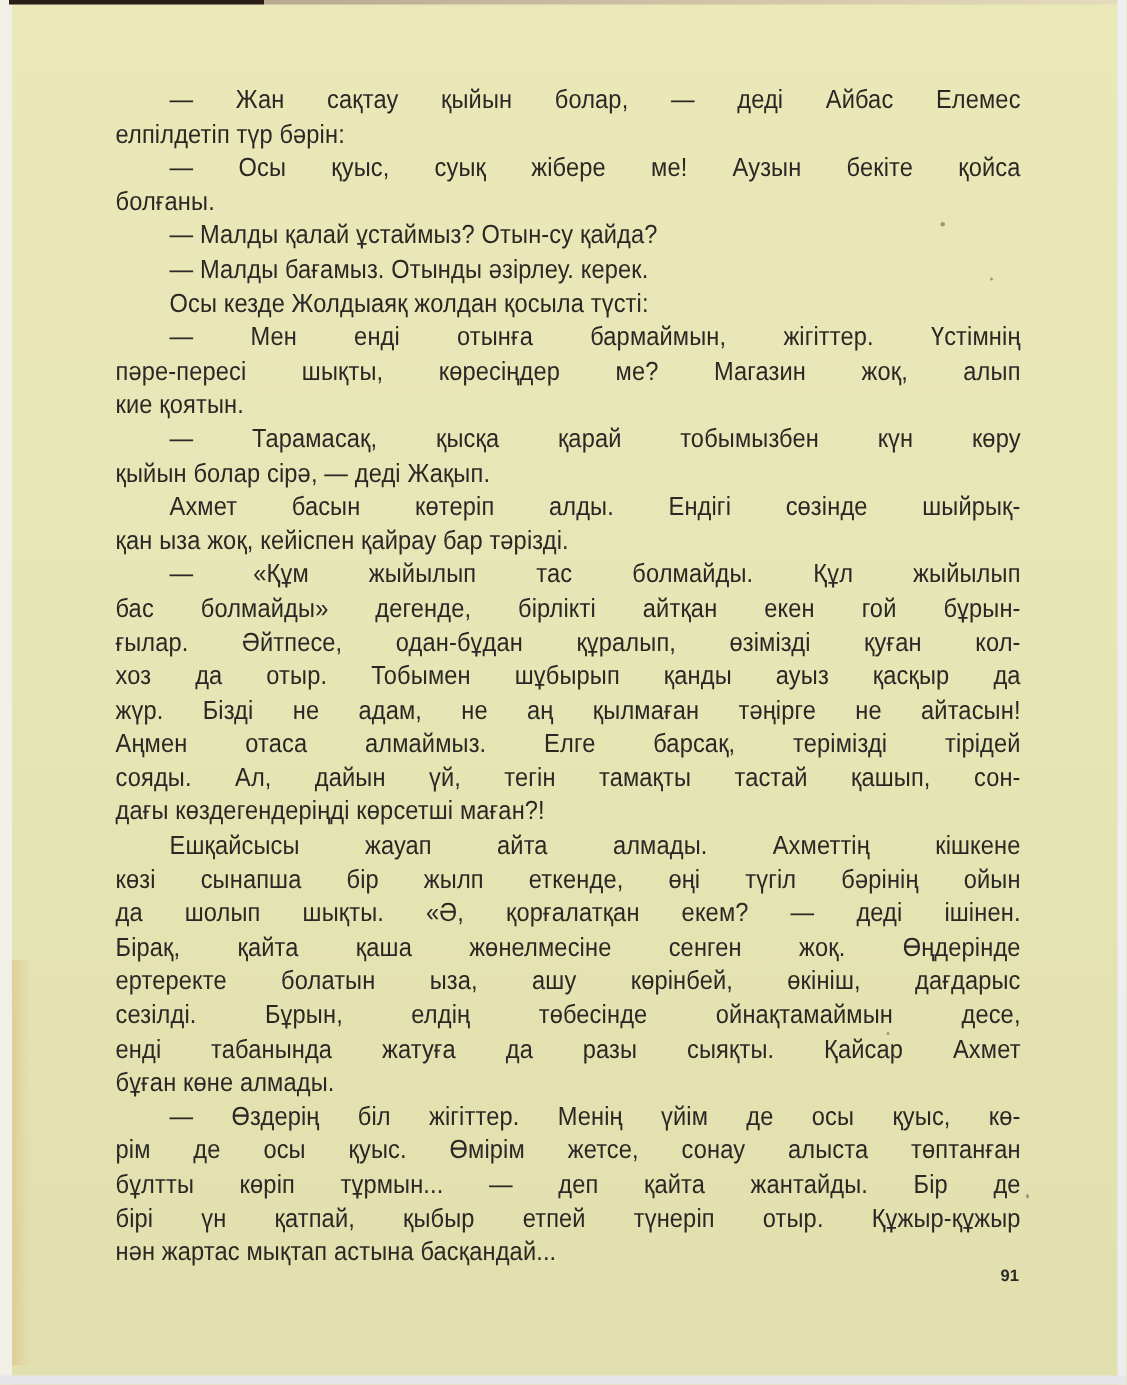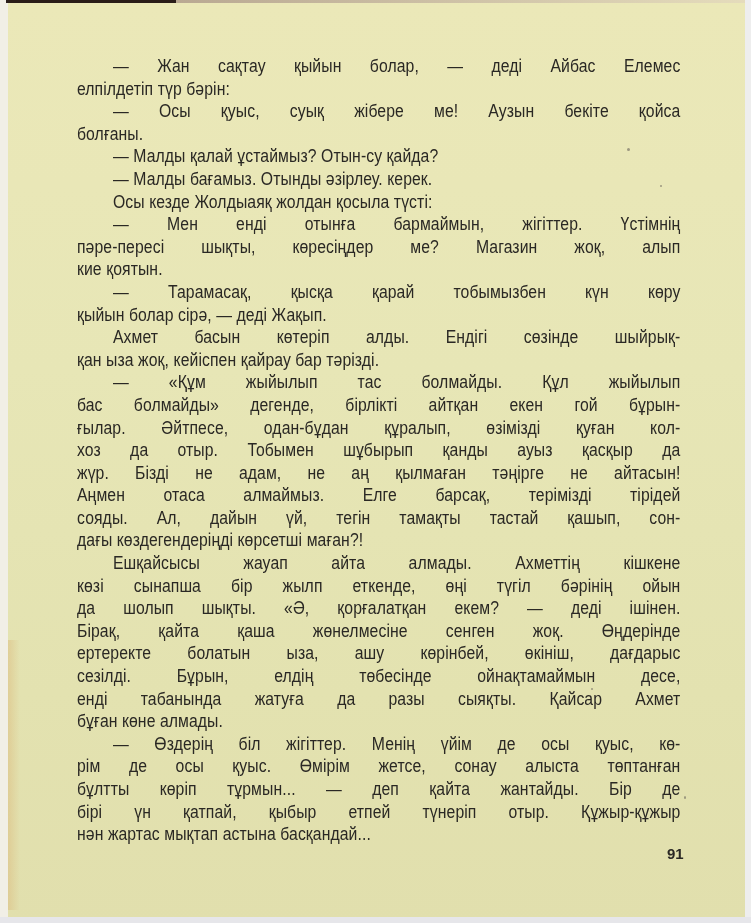--- a/index.html
+++ b/index.html
@@ -82,21 +82,21 @@
       width: calc(111% - 40px);
     }
     .line.last {
       text-align-last: left;
     }
     .page-number {
       position: absolute;
       left: 667px;
       top: 845px;
       font-family: "Liberation Sans", sans-serif;
-      font-size: 15px;
+      font-size: 11px;
       font-weight: bold;
       color: #2a2824;
     }
     .speck {
       position: absolute;
       width: 3px; height: 3px;
       border-radius: 50%;
       background: #7b7566;
       opacity: 0.7;
     }

